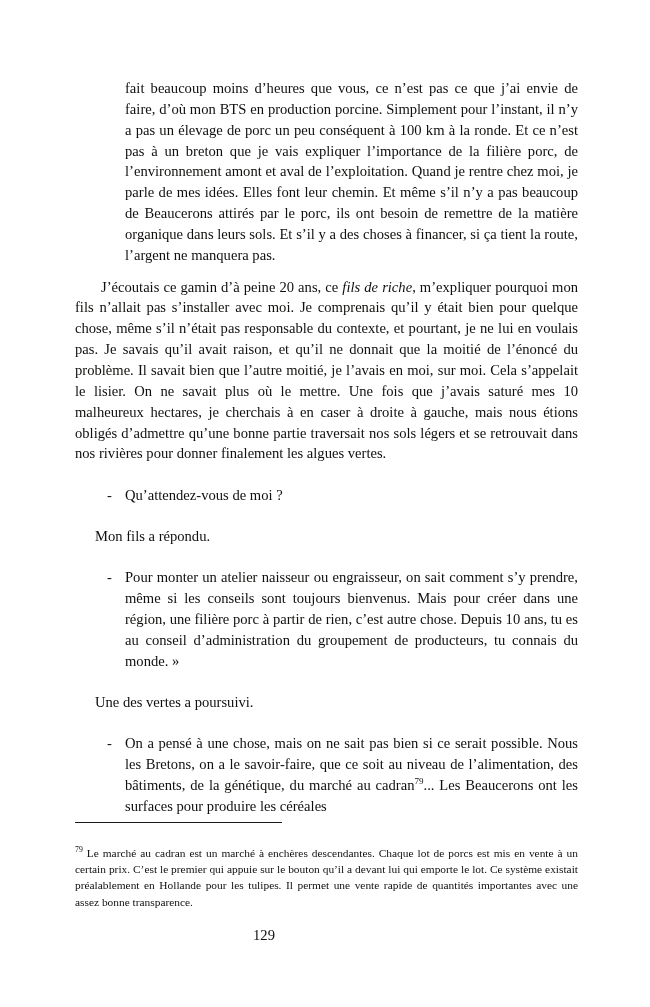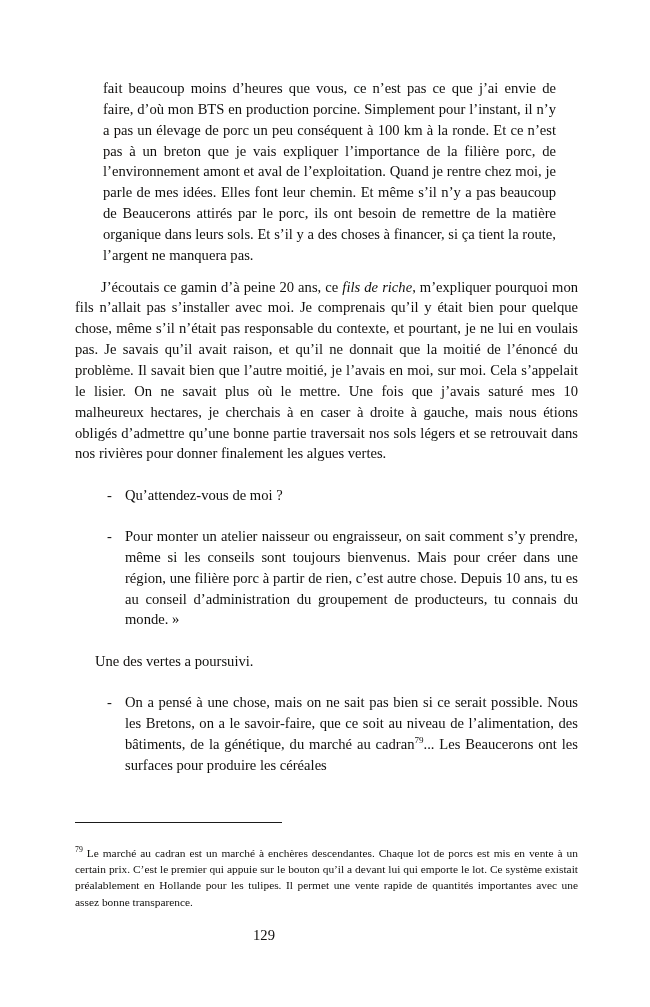--- a/index.html
+++ b/index.html
@@ -36,21 +36,21 @@
   p {
     margin: 0;
     text-align: justify;
     font-size: 14.6px;
     line-height: 20.85px;
     text-justify: inter-word;
   }
 
   
   .block-quote {
-    margin-left: 28px;
+    margin-left: 50px;
     width: 453px;
     font-family: Liberation Serif, serif;
   }
 
   
   .narrative {
     text-indent: 26px;
     margin-top: 11px;
   }
 
@@ -138,20 +138,21 @@
 
     <p class="block-quote">fait beaucoup moins d’heures que vous, ce n’est pas ce que j’ai envie de faire, d’où mon BTS en production porcine. Simplement pour l’instant, il n’y a pas un élevage de porc un peu conséquent à 100 km à la ronde. Et ce n’est pas à un breton que je vais expliquer l’importance de la filière porc, de l’environnement amont et aval de l’exploitation. Quand je rentre chez moi, je parle de mes idées. Elles font leur chemin. Et même s’il n’y a pas beaucoup de Beaucerons attirés par le porc, ils ont besoin de remettre de la matière organique dans leurs sols. Et s’il y a des choses à financer, si ça tient la route, l’argent ne manquera pas.</p>
 
     <p class="narrative"><span>J’écoutais ce gamin d’à peine 20 ans, ce </span><span class="ital">fils de riche</span><span>, m’expliquer pourquoi mon fils n’allait pas s’installer avec moi. Je comprenais qu’il y était bien pour quelque chose, même s’il n’était pas responsable du contexte, et pourtant, je ne lui en voulais pas. Je savais qu’il avait raison, et qu’il ne donnait que la moitié de l’énoncé du problème. Il savait bien que l’autre moitié, je l’avais en moi, sur moi. Cela s’appelait le lisier. On ne savait plus où le mettre. Une fois que j’avais saturé mes 10 malheureux hectares, je cherchais à en caser à droite à gauche, mais nous étions obligés d’admettre qu’une bonne partie traversait nos sols légers et se retrouvait dans nos rivières pour donner finalement les algues vertes.</span></p>
 
     <p class="dialogue">
         <span class="dash">-</span>
         <span class="dtext">Qu’attendez-vous de moi ?</span>
       </p>
 
+    <p class="attribution">Mon fils a répondu.</p>
 
     <p class="dialogue">
         <span class="dash">-</span>
         <span class="dtext">Pour monter un atelier naisseur ou engraisseur, on sait comment s’y prendre, même si les conseils sont toujours bienvenus. Mais pour créer dans une région, une filière porc à partir de rien, c’est autre chose. Depuis 10 ans, tu es au conseil d’administration du groupement de producteurs, tu connais du monde. »</span>
       </p>
 
     <p class="attribution">Une des vertes a poursuivi.</p>
 
     <p class="dialogue">
         <span class="dash">-</span>

